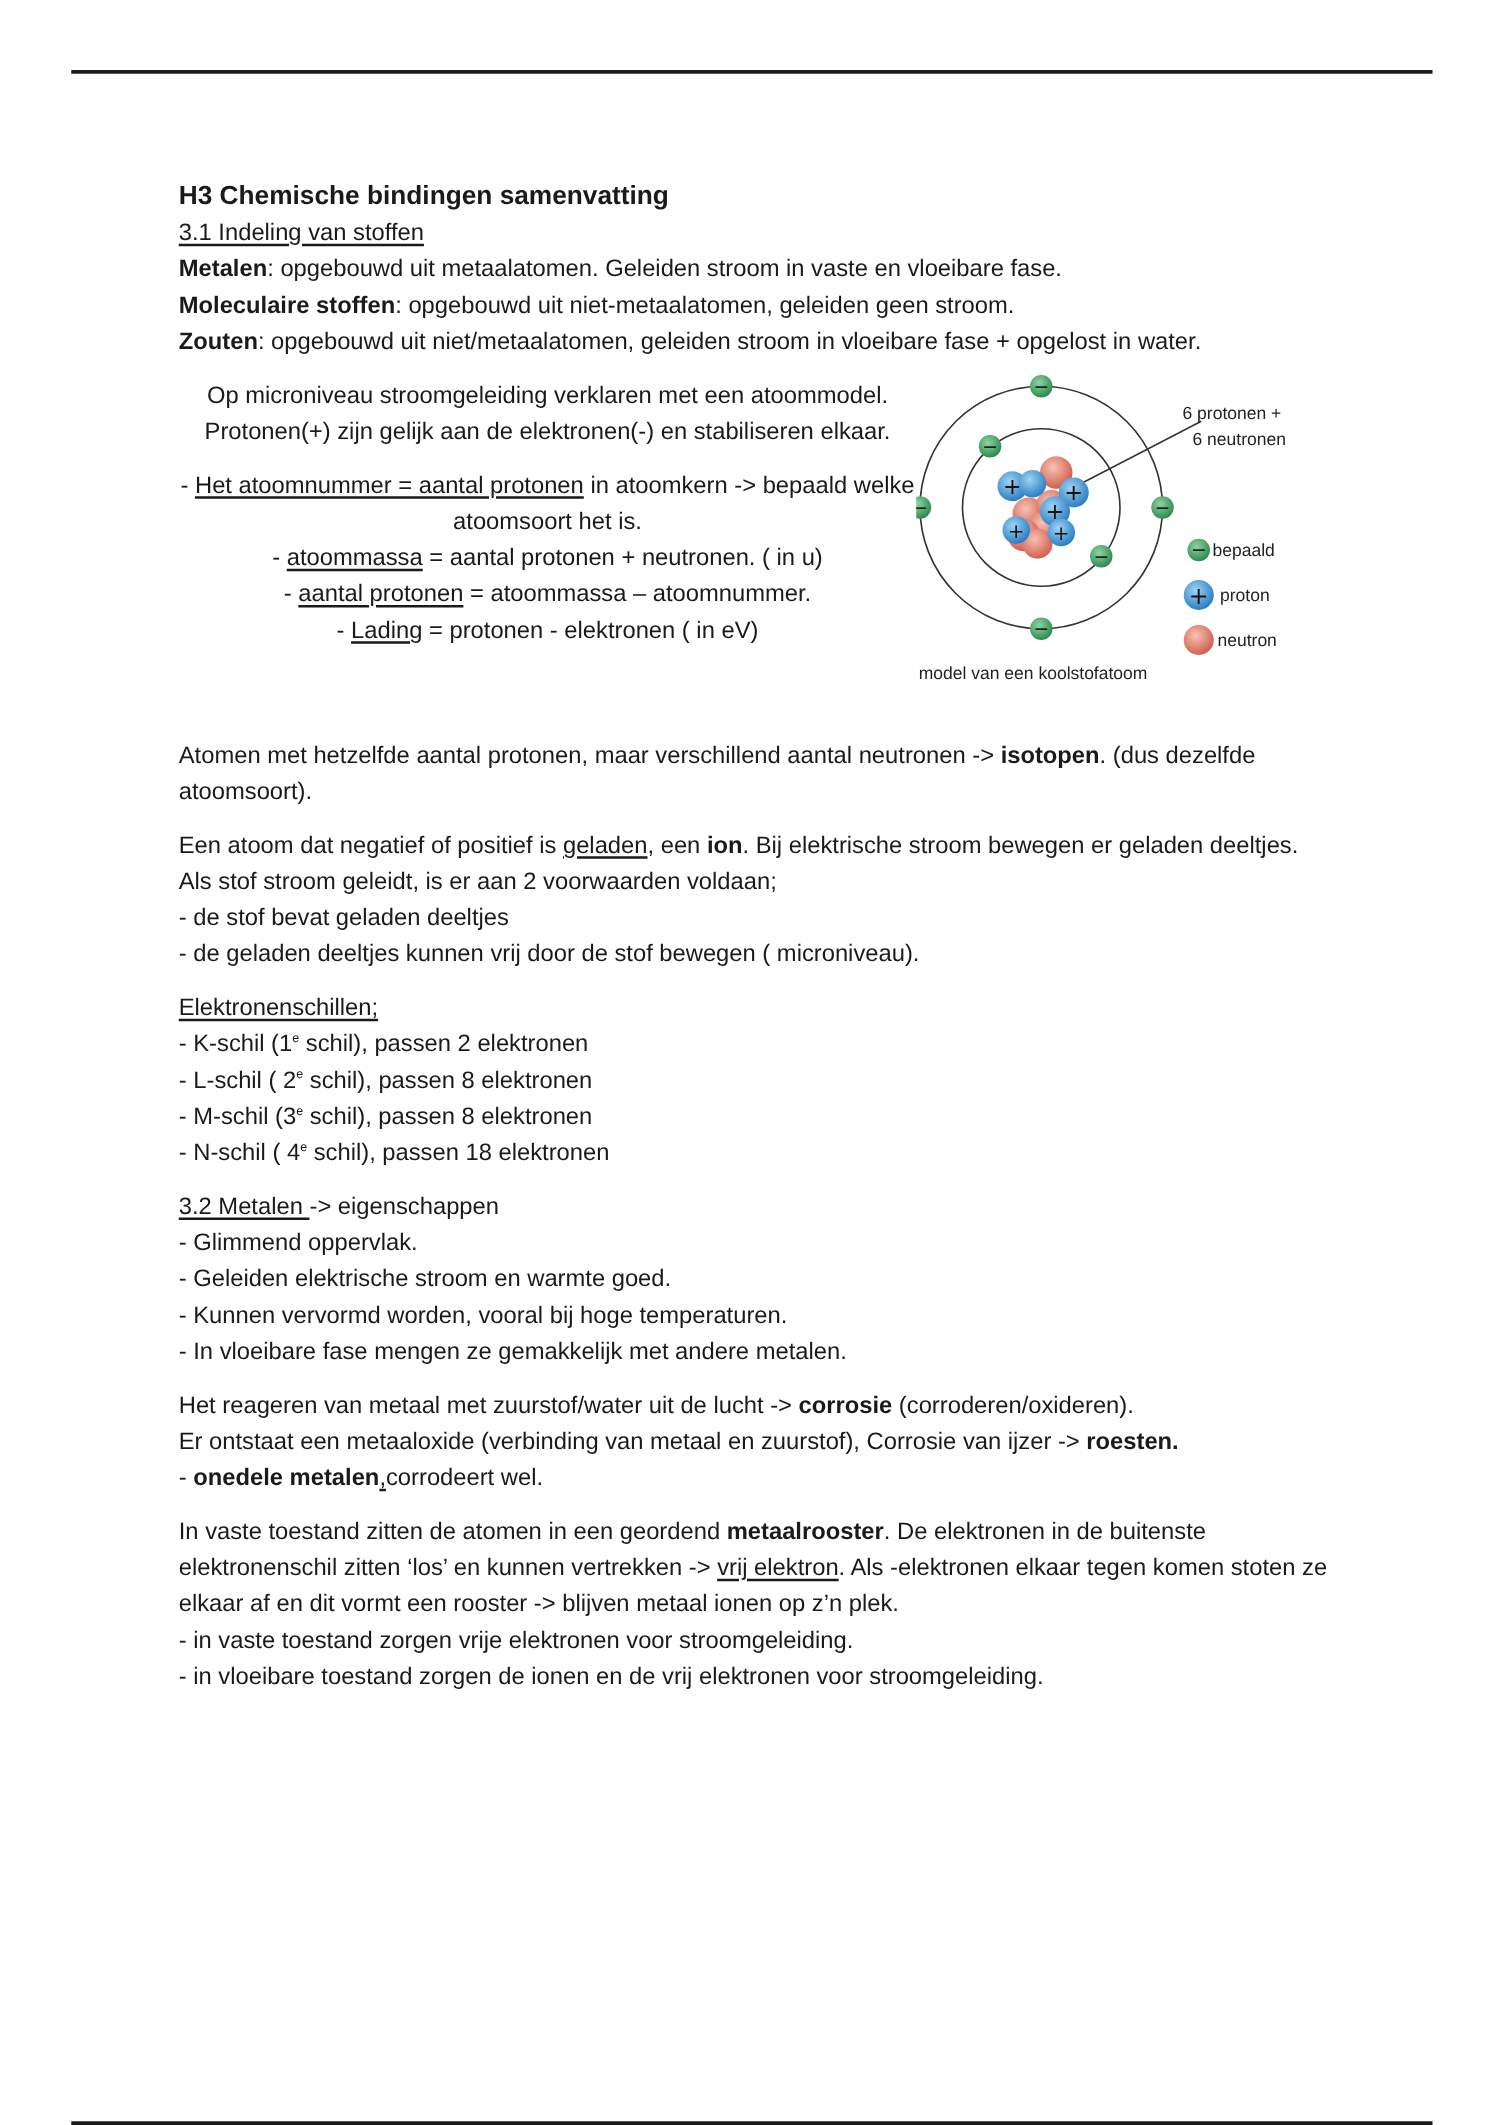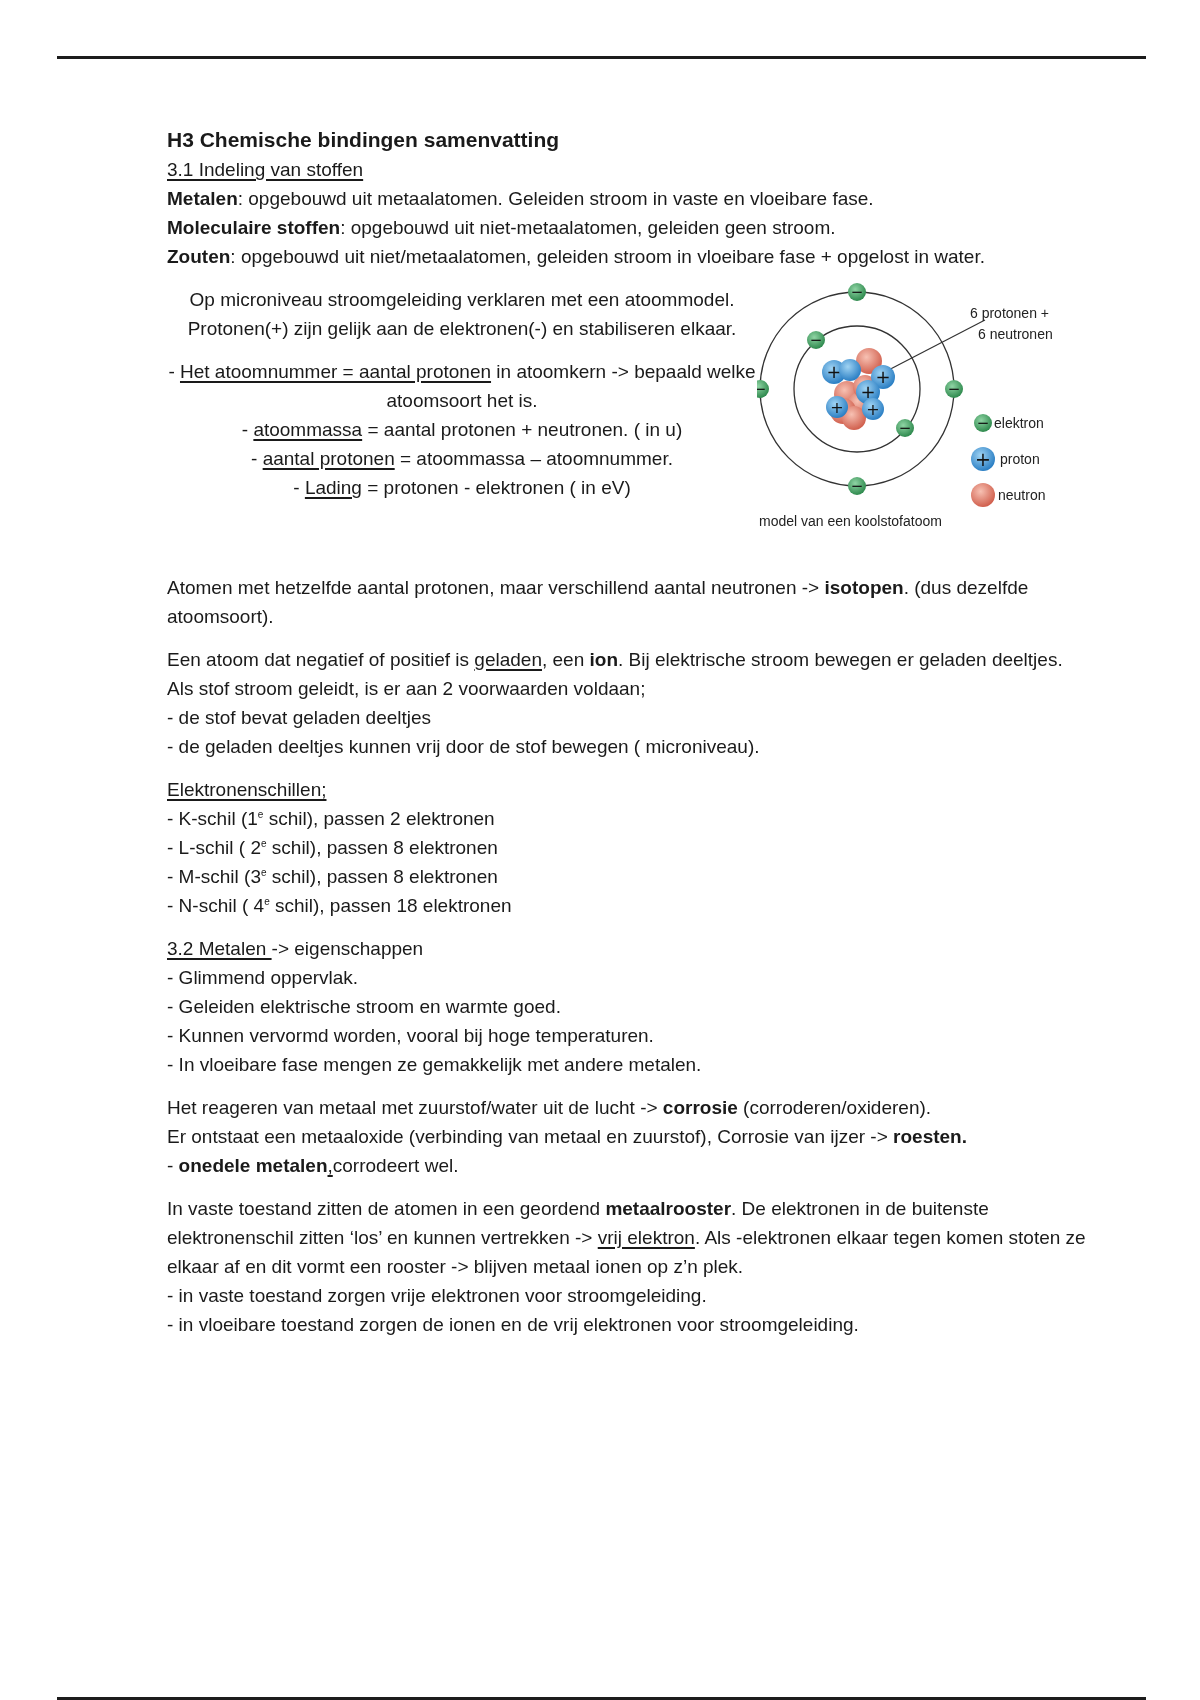--- a/index.html
+++ b/index.html
@@ -1,21 +1,21 @@
 <!DOCTYPE html>
 <html><head>
   <meta charset="utf-8">
   <style>
     html, body { margin: 0; padding: 0; background: #ffffff; }
     body { width: 1200px; height: 1700px; position: relative; overflow: hidden;
            font-family: "Liberation Sans", "DejaVu Sans", sans-serif; color: #1a1a1a; }
     .rule { position: absolute; left: 57px; width: 1089px; height: 3px; background: #1c1c1c; }
     .rule.top { top: 56px; }
     .rule.bottom { top: 1697px; }
-    .page { position: absolute; left: 143px; top: 125px; width: 920px; font-size: 19px; line-height: 29px; margin-left: 24px; }
+    .page { position: absolute; left: 143px; top: 142px; width: 920px; font-size: 19px; line-height: 29px; }
     .title { font-size: 21px; font-weight: bold; line-height: 30px; margin: 0 0 0 0; }
     p { margin: 0; }
     .gap { margin-top: 14px; }
     u { text-decoration-thickness: 1.5px; text-underline-offset: 3px; }
     b { font-weight: bold; }
     .row { display: flex; align-items: flex-start; text-align: center; }
     .left-col { width: 590px; }
     .figure { position: relative; width: 330px; height: 260px; margin-left: 0; margin-top: -8px; }
     .figure svg { position: absolute; left: 0; top: 0; }
     .fig-label { position: absolute; font-size: 14px; line-height: 17px; color: #222; }
@@ -122,21 +122,21 @@
         <g>
             <circle cx="226" cy="182" r="12" fill="url(#gP)"></circle>
             <text x="226" y="189" font-size="19" text-anchor="middle" fill="#111" font-family="DejaVu Sans, sans-serif">+</text>
           </g>
         <g>
             <circle cx="226" cy="218" r="12" fill="url(#gN)"></circle>
           </g>
       </svg>
       <div class="fig-label" style="left:213px; top:28px;">6 protonen +</div>
       <div class="fig-label" style="left:221px; top:49px;">6 neutronen</div>
-      <div class="fig-label" style="left:237px; top:138px;">elektron</div>
+      <div class="fig-label" style="left:237px; top:138px;">bepaald</div>
       <div class="fig-label" style="left:243px; top:174px;">proton</div>
       <div class="fig-label" style="left:241px; top:210px;">neutron</div>
       <div class="fig-label" style="left:2px; top:236px;">model van een koolstofatoom</div>
     </div>
   </div>
 
   <div class="spacer-lg"></div>
 
   <p><span>Atomen met hetzelfde aantal protonen, maar verschillend aantal neutronen -&gt; </span><b>isotopen</b><span>. (dus dezelfde atoomsoort).</span></p>
 

